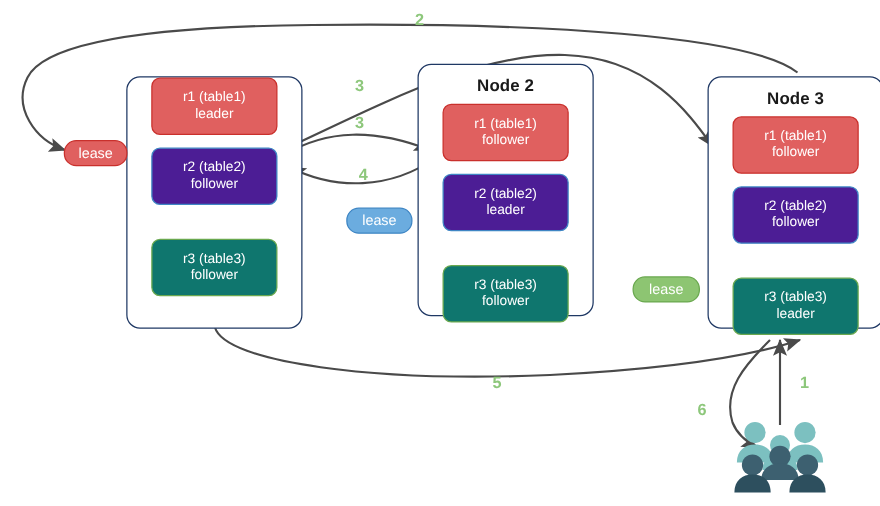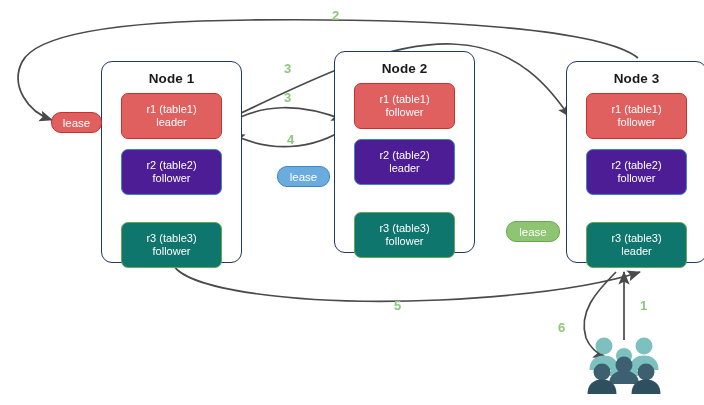--- a/index.html
+++ b/index.html
@@ -111,21 +111,20 @@
     <path d="M 349,126 C 312,152 268,152 232,134" fill="none" stroke="#4a4a4a" stroke-width="1.7" marker-end="url(#ah)"></path>
 
     <path d="M 172,262 C 180,290 300,306 440,300 C 540,295 600,285 640,272" fill="none" stroke="#4a4a4a" stroke-width="1.7" marker-end="url(#ah)"></path>
 
     <path d="M 624,340 L 624,272" fill="none" stroke="#4a4a4a" stroke-width="1.7" marker-end="url(#ah)"></path>
 
     <path d="M 616,272 C 596,292 578,312 586,338 C 590,348 598,354 606,358" fill="none" stroke="#4a4a4a" stroke-width="1.7" marker-end="url(#ah)"></path>
   </svg>
 
   <div class="node" style="left:101px; top:61px; width:141px; height:202px;">
-    <div class="node-title">Node 1</div>
     <div class="replica rep-red">
       <span>r1 (table1)</span>
       <span>leader</span>
     </div>
     <div class="replica rep-blue">
       <span>r2 (table2)</span>
       <span>follower</span>
     </div>
     <div class="replica rep-green">
       <span>r3 (table3)</span>

